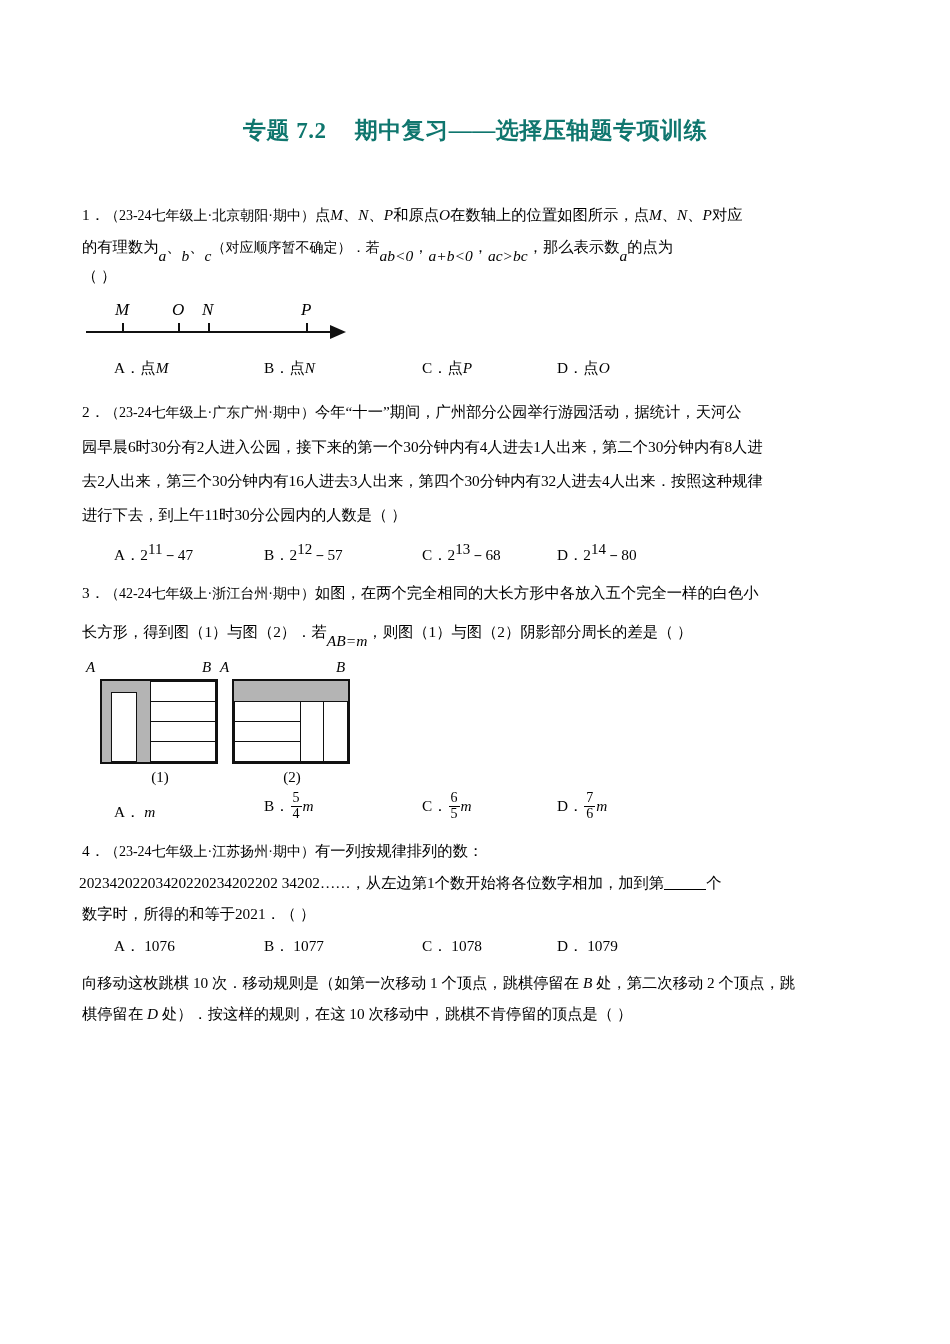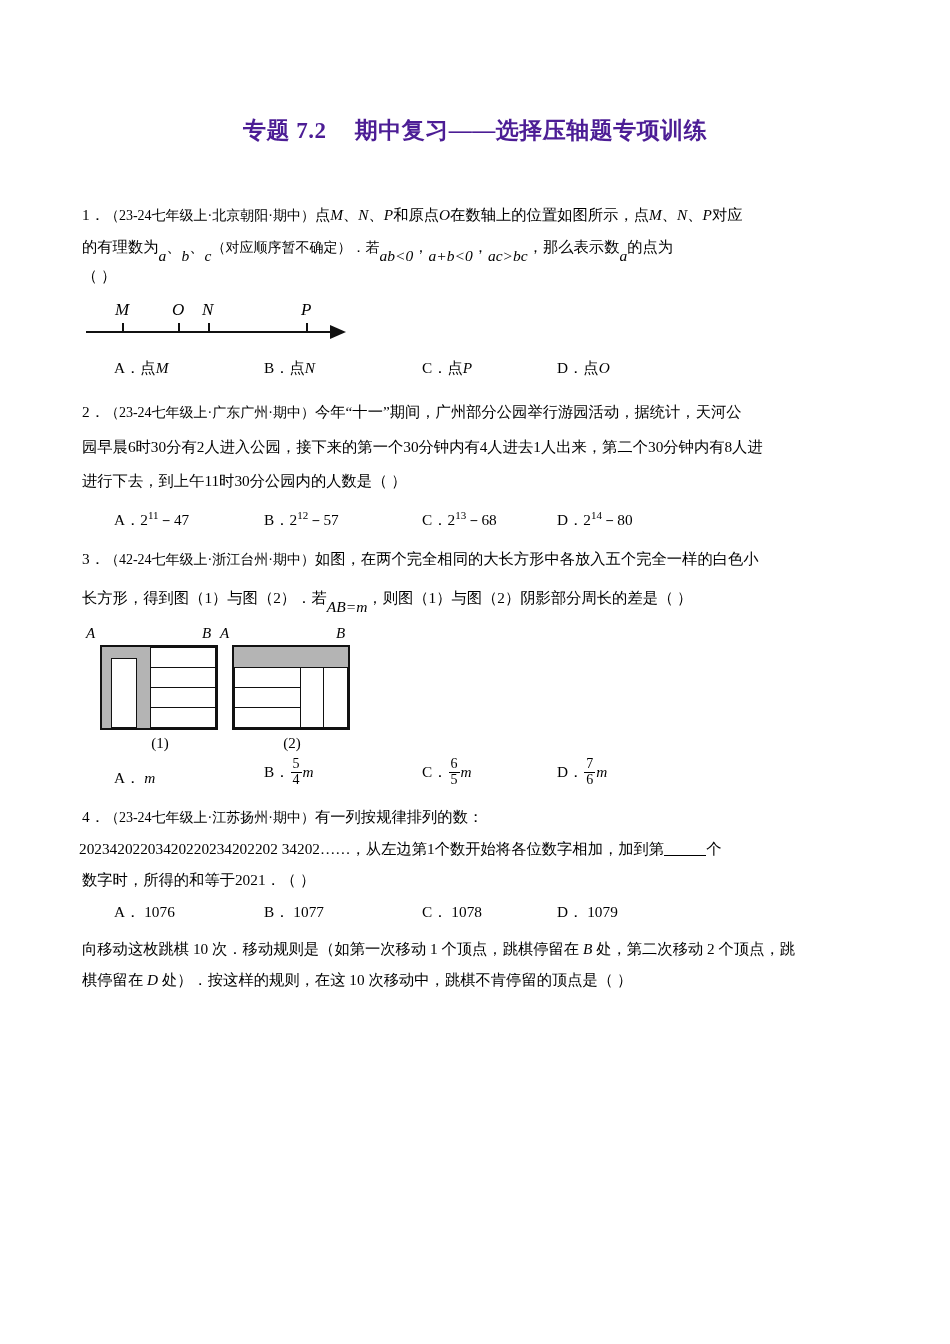--- a/index.html
+++ b/index.html
@@ -20,21 +20,21 @@
     width: 950px;
     height: 1344px;
     padding: 0;
   }
   .doc-title {
     position: absolute;
     left: 0;
     top: 115px;
     width: 950px;
     text-align: center;
-    color: #4c1d95;
+    color: #0f766e;
     font-size: 23px;
     font-weight: bold;
     letter-spacing: 0.5px;
     font-family: "Liberation Serif", "DejaVu Serif", serif;
   }
   .doc-title .tnum {
     font-family: "Liberation Serif", serif;
     font-weight: bold;
   }
   .body-wrap {
@@ -92,21 +92,21 @@
     position: absolute;
     white-space: nowrap;
     top: 0;
   }
   .opt .lab { font-family: "Liberation Serif", serif; }
   .o1 { left: 32px; }
   .o2 { left: 182px; }
   .o3 { left: 340px; }
   .o4 { left: 475px; }
   .sup {
-    font-size: 11px;
+    font-size: 15px;
     vertical-align: super;
     font-style: normal;
   }
   .frac {
     display: inline-block;
     vertical-align: middle;
     text-align: center;
     font-size: 14px;
     line-height: 1.05;
     position: relative;
@@ -231,20 +231,21 @@
         <span class="opt o3"><span class="lab">C．</span><span>点</span><span class="mi">P</span></span>
         <span class="opt o4"><span class="lab">D．</span><span>点</span><span class="mi">O</span></span>
       </div>
     </div>
 
     <div class="qblock" style="margin-top:12px">
       <div class="qline">
         <span class="idx">2．</span><span class="src">（23-24七年级上·广东广州·期中）</span><span>今年“十一”期间，广州部分公园举行游园活动，据统计，天河公</span>
       </div>
       <div class="qline">园早晨6时30分有2人进入公园，接下来的第一个30分钟内有4人进去1人出来，第二个30分钟内有8人进</div>
+      <div class="qline">去2人出来，第三个30分钟内有16人进去3人出来，第四个30分钟内有32人进去4人出来．按照这种规律</div>
       <div class="qline">进行下去，到上午11时30分公园内的人数是（            ）</div>
       <div class="opts">
         <span class="opt o1"><span class="lab">A．</span><span>2</span><span class="sup">11</span><span>－47</span></span>
         <span class="opt o2"><span class="lab">B．</span><span>2</span><span class="sup">12</span><span>－57</span></span>
         <span class="opt o3"><span class="lab">C．</span><span>2</span><span class="sup">13</span><span>－68</span></span>
         <span class="opt o4"><span class="lab">D．</span><span>2</span><span class="sup">14</span><span>－80</span></span>
       </div>
     </div>
 
     <div class="qblock" style="margin-top:12px">

